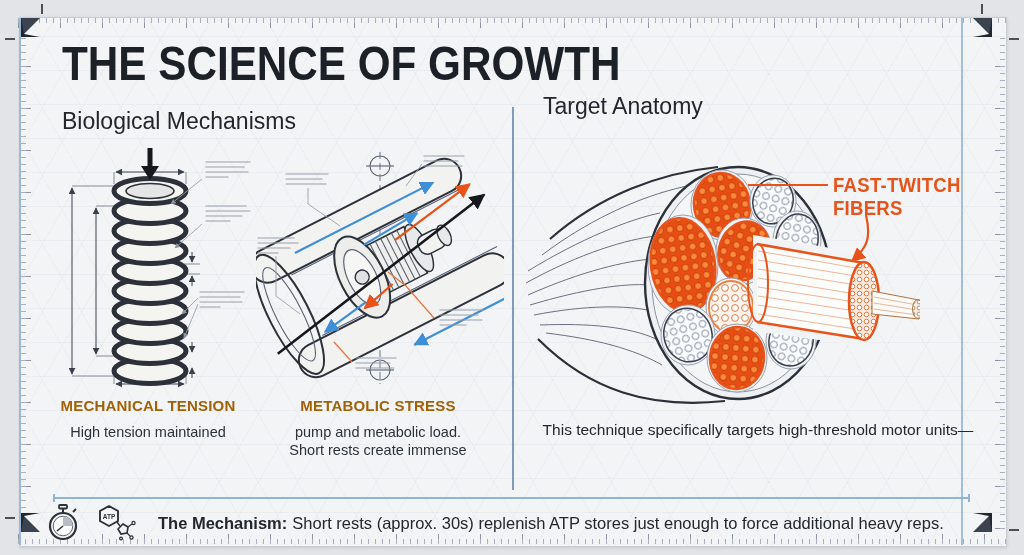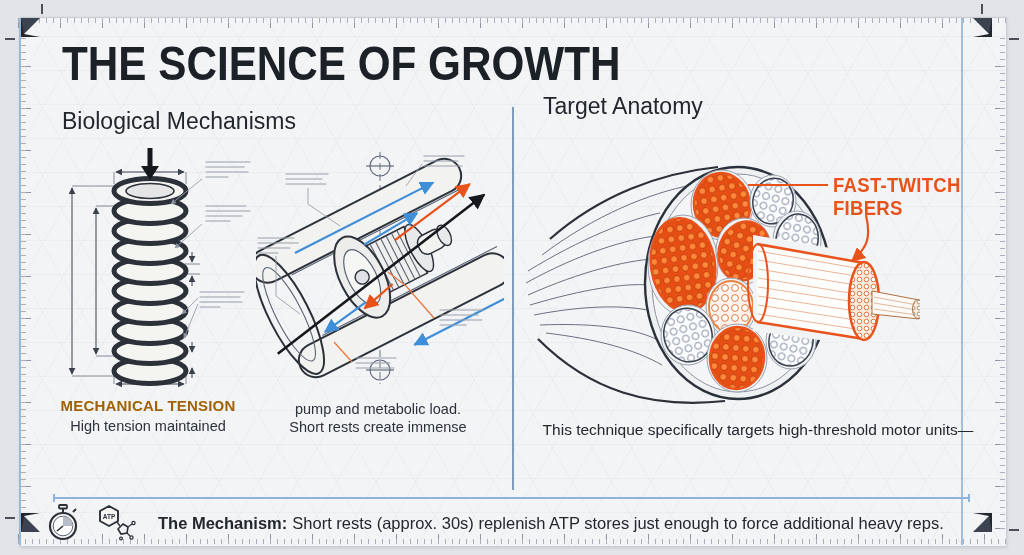--- a/index.html
+++ b/index.html
@@ -53,21 +53,21 @@
   
   .title{
     left:62px;top:36px;font-size:48px;font-weight:800;letter-spacing:0;
     color:#1c2027;transform:scaleX(.88);transform-origin:left top;white-space:nowrap;
   }
   .panel-heading{font-size:23px;color:#22262d;white-space:nowrap;}
   .h-left{left:62px;top:108px;}
   .h-right{left:543px;top:93px;}
   .mini-block{width:200px;text-align:center;}
   .mini-title{font-size:15px;font-weight:700;color:#a16207;letter-spacing:.2px;}
-  .mini-desc{font-size:14.5px;color:#2c323b;line-height:1.25;margin-top:3px;}
+  .mini-desc{font-size:14.5px;color:#2c323b;line-height:1.25;margin-top:9px;}
   .callout{
     left:833px;top:174px;color:#e8531c;font-size:19.5px;font-weight:800;
     line-height:1.18;letter-spacing:.3px;transform:scaleX(.95);transform-origin:left top;white-space:nowrap;
   }
   .right-desc{
     left:524px;top:419px;width:468px;text-align:center;
     font-size:15.5px;color:#23272e;line-height:1.42;
   }
   
   .fsep{left:53px;top:497px;width:917px;height:2px;background:#8fb3d9;}
@@ -307,20 +307,21 @@
   </g>
 </svg>
 
 <div class="abs mini-block" style="left:48px;top:397px;">
   <div class="mini-title">MECHANICAL TENSION</div>
   <div class="mini-desc">
     <span style="display:block">High tension maintained</span>
   </div>
 </div>
 <div class="abs mini-block" style="left:278px;top:397px;">
+  <div class="mini-title">METABOLIC STRESS</div>
   <div class="mini-desc">
     <span style="display:block">pump and metabolic load.</span>
     <span style="display:block">Short rests create immense</span>
   </div>
 </div>
 
 <svg class="abs" style="left:520px;top:143px;" width="400" height="274" viewBox="0 0 400 274">
 
   <g>
     <path class="ink" d="M30,96 C80,52 140,30 198,24" stroke-width="2.2"></path>

